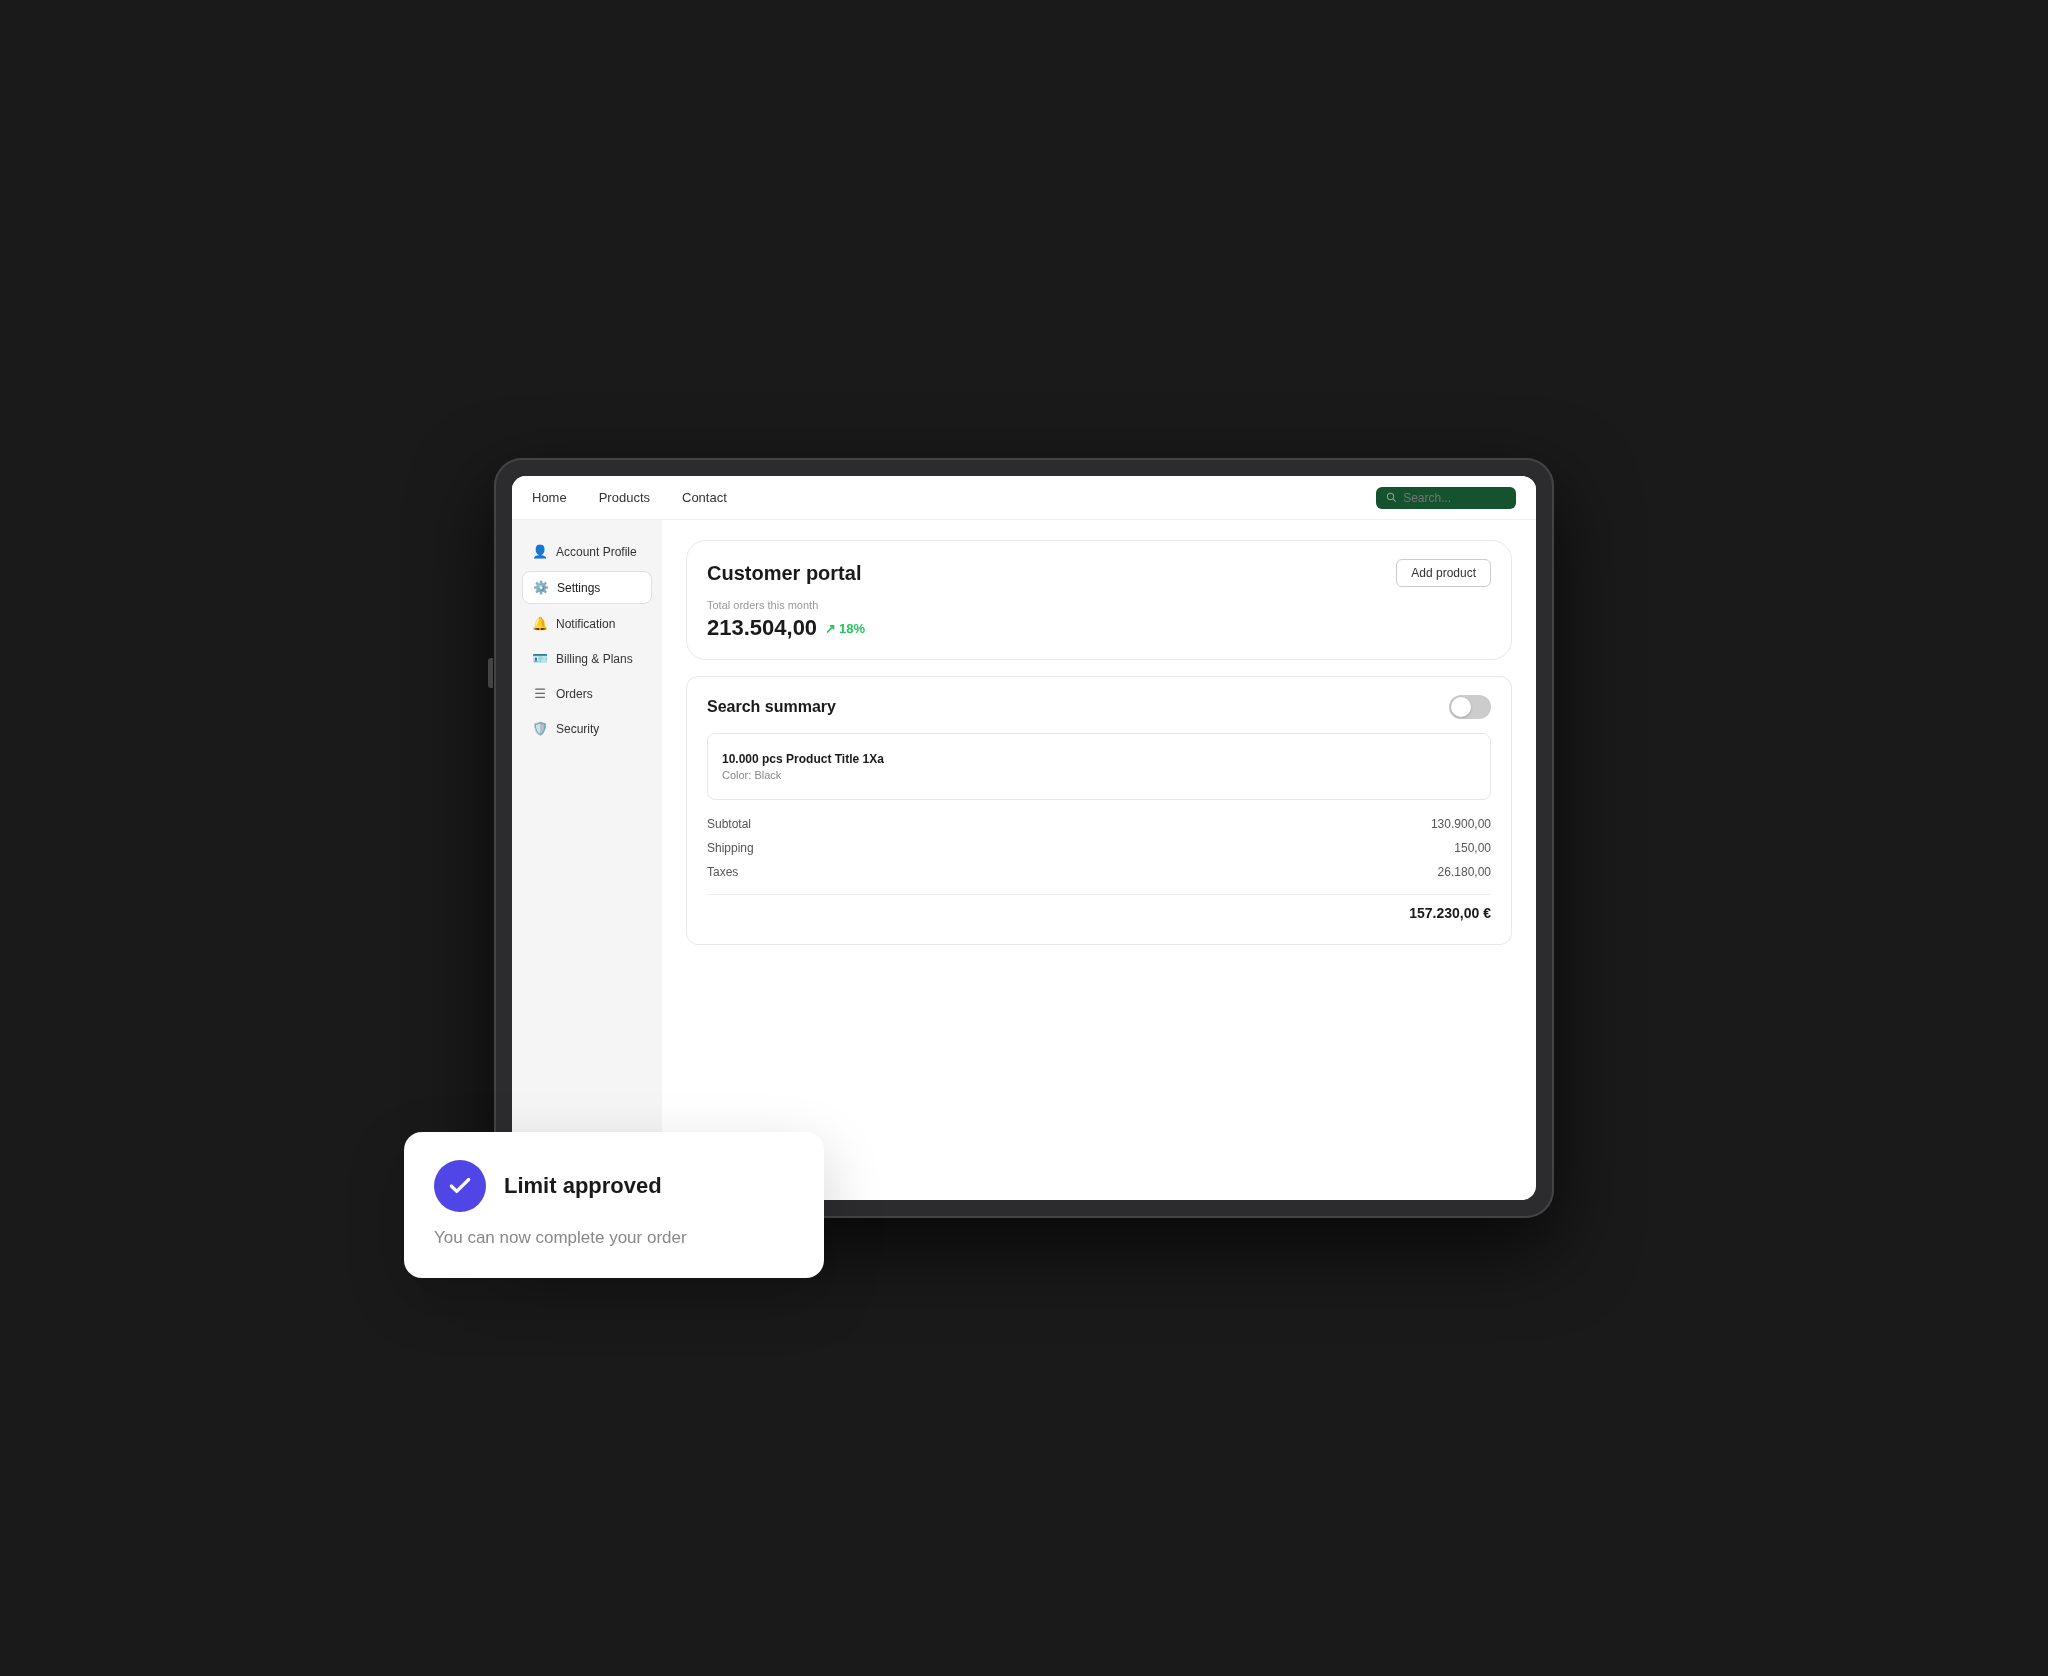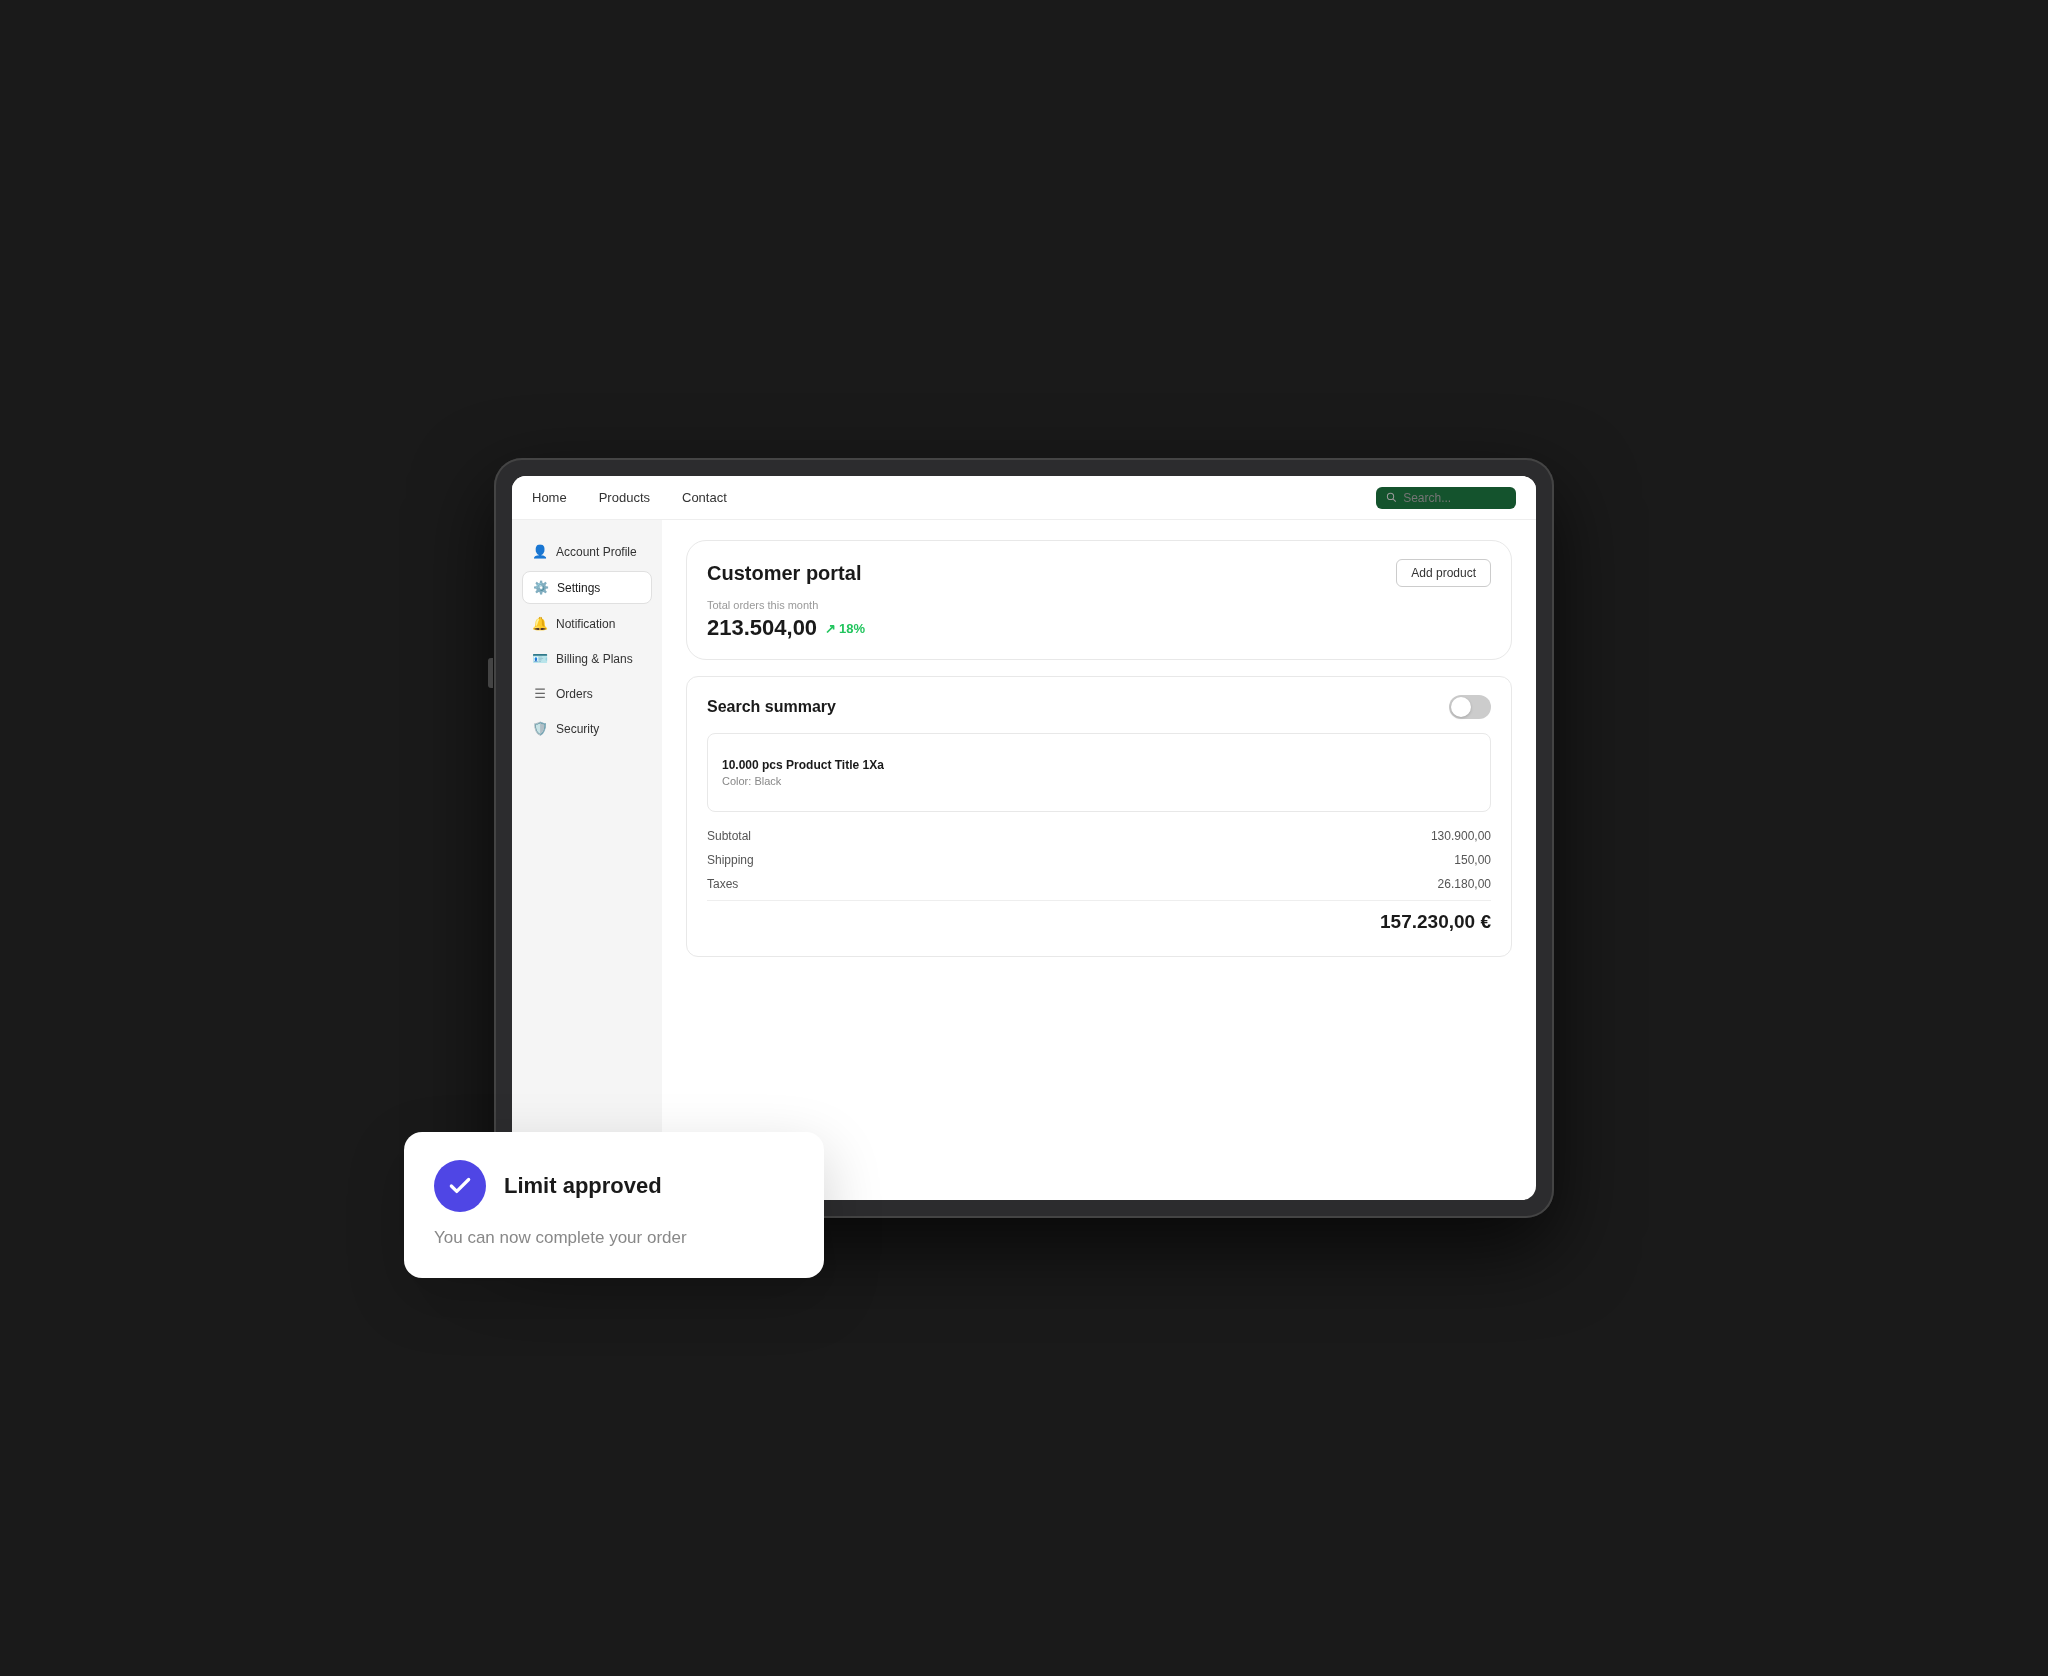--- a/index.html
+++ b/index.html
@@ -235,21 +235,21 @@
       top: 2px;
       left: 2px;
       transition: left 0.2s;
       box-shadow: 0 1px 3px rgba(0,0,0,0.2);
     }
 
     
     .order-item-box {
       border: 1px solid #e8e8e8;
       border-radius: 8px;
-      padding: 24px 14px;
+      padding: 18px 14px;
       margin-bottom: 12px;
     }
 
     .order-item-title {
       font-size: 12px;
       font-weight: 600;
       color: #1a1a1a;
       margin-bottom: 3px;
     }
 
@@ -261,26 +261,26 @@
     
     .order-line {
       display: flex;
       justify-content: space-between;
       padding: 5px 0;
       font-size: 12px;
       color: #555;
     }
 
     .order-line.total {
-      font-size: 19px;
+      font-size: 14px;
       font-weight: 700;
       color: #1a1a1a;
       border-top: 1px solid #eee;
       padding-top: 10px;
-      margin-top: 4px;
+      margin-top: 10px;
     }
 
     
     .notification-card {
       position: absolute;
       bottom: -60px;
       left: -90px;
       width: 420px;
       background: #fff;
       border-radius: 18px;

